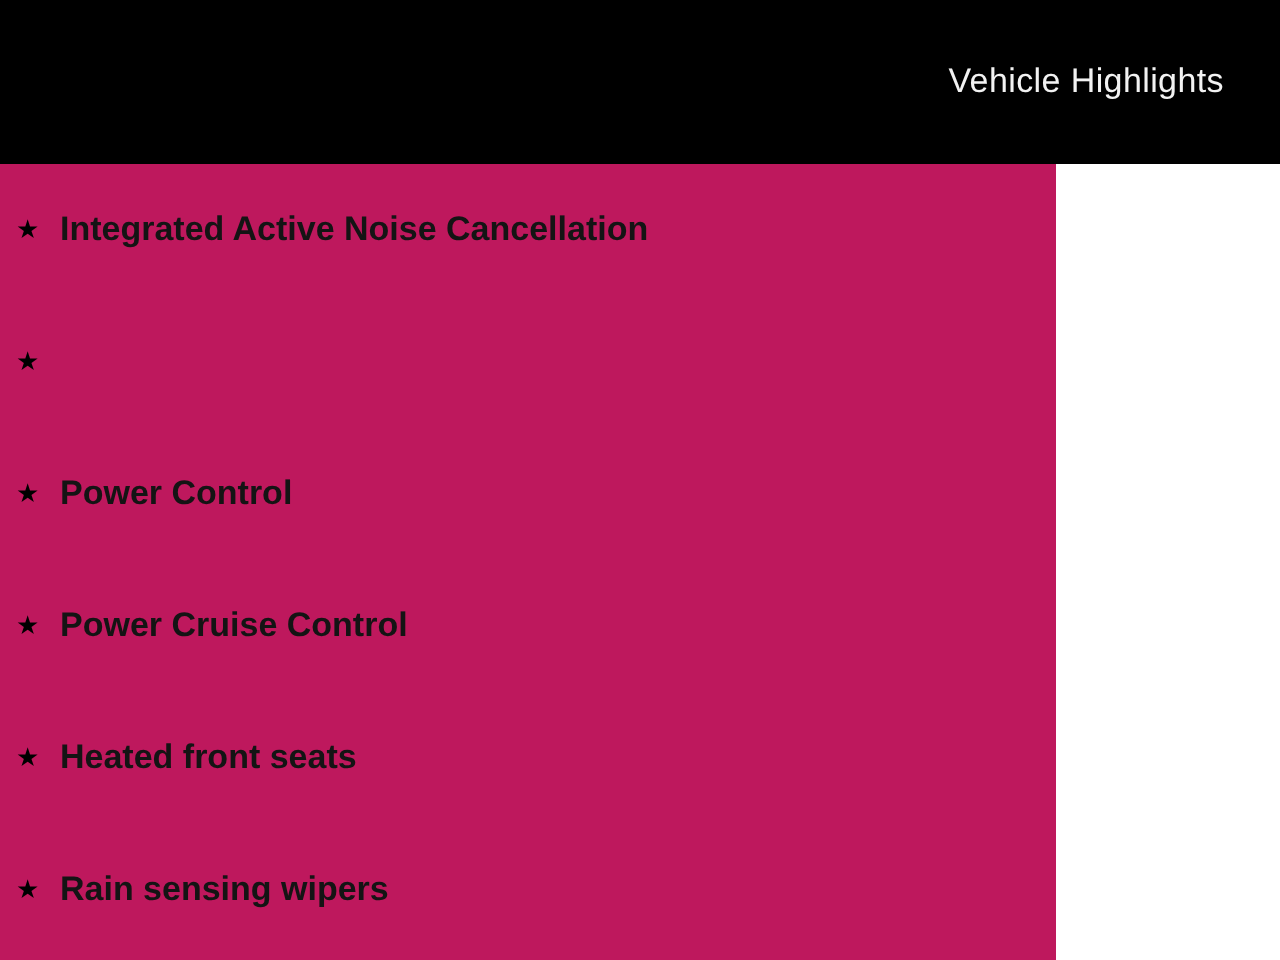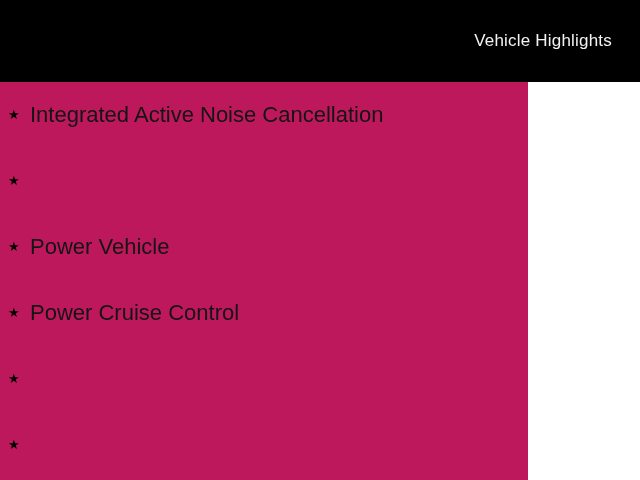--- a/index.html
+++ b/index.html
@@ -45,22 +45,22 @@
     font-size: 13px;
     line-height: 1;
     color: #000000;
     margin-right: 8px;
     text-align: left;
     position: relative;
     top: -1px;
   }
   .list-item-label {
     color: #141414;
-    font-size: 22px;
-    font-weight: 400;
+    font-size: 17px;
+    font-weight: 700;
   }
 </style>
 </head>
 <body>
 
 <div class="page">
 
   <div class="header-bar">
     <span class="page-title">Vehicle Highlights</span>
   </div>
@@ -71,31 +71,33 @@
       <span class="star-icon">★</span>
       <span class="list-item-label">Integrated Active Noise Cancellation</span>
     </div>
 
     <div class="list-item">
       <span class="star-icon">★</span>
     </div>
 
     <div class="list-item">
       <span class="star-icon">★</span>
-      <span class="list-item-label">Power Vehicle</span>
+      <span class="list-item-label">Power Control</span>
     </div>
 
     <div class="list-item">
       <span class="star-icon">★</span>
       <span class="list-item-label">Power Cruise Control</span>
     </div>
 
     <div class="list-item">
       <span class="star-icon">★</span>
+      <span class="list-item-label">Heated front seats</span>
     </div>
 
     <div class="list-item">
       <span class="star-icon">★</span>
+      <span class="list-item-label">Rain sensing wipers</span>
     </div>
 
   </div>
 
 </div>
 
 </body></html>

